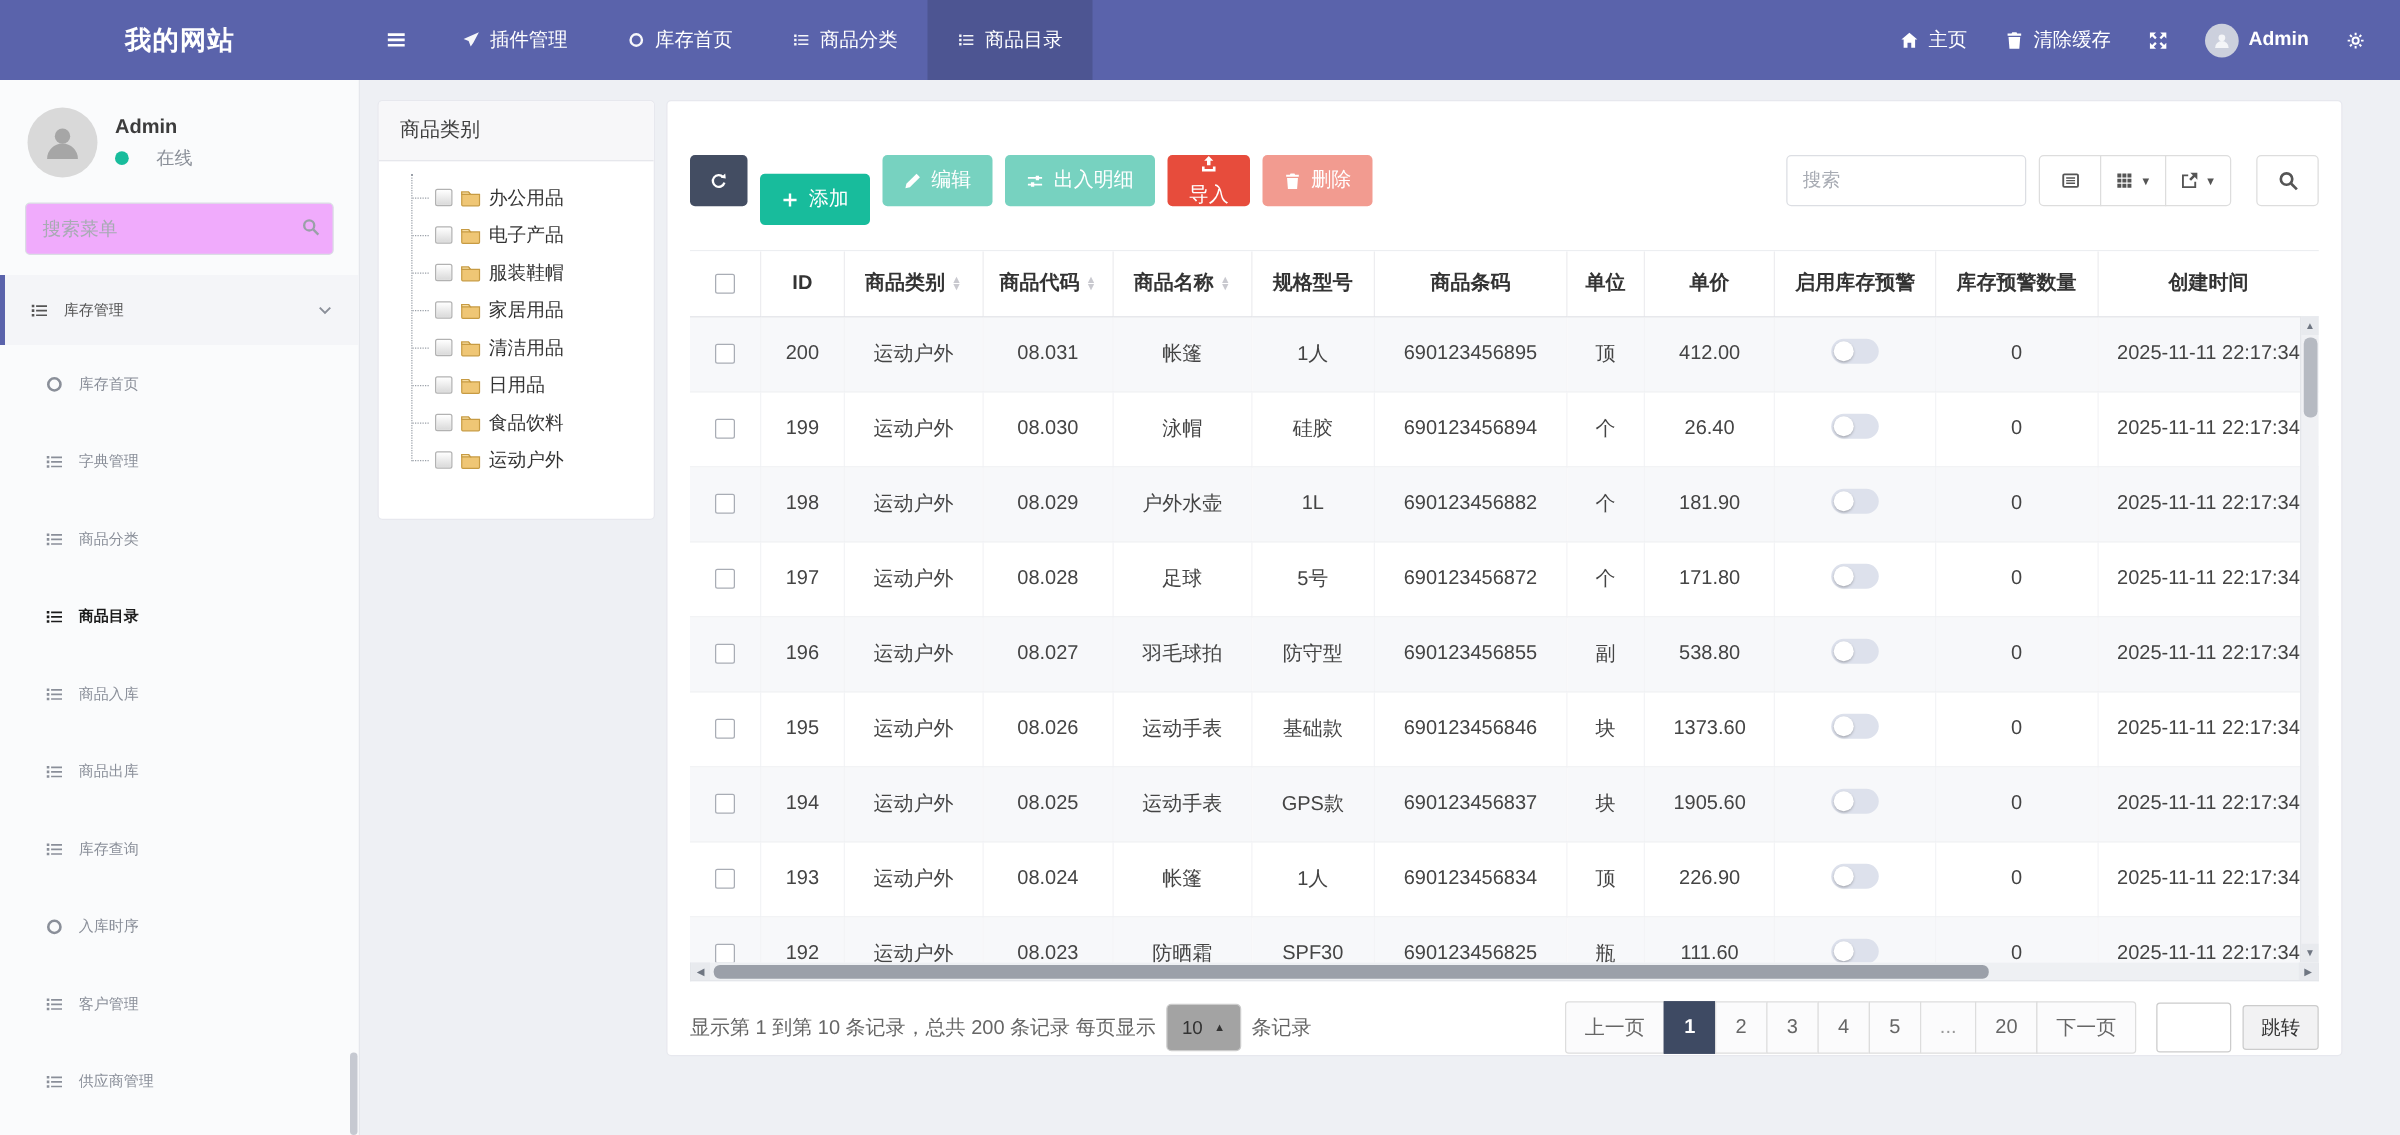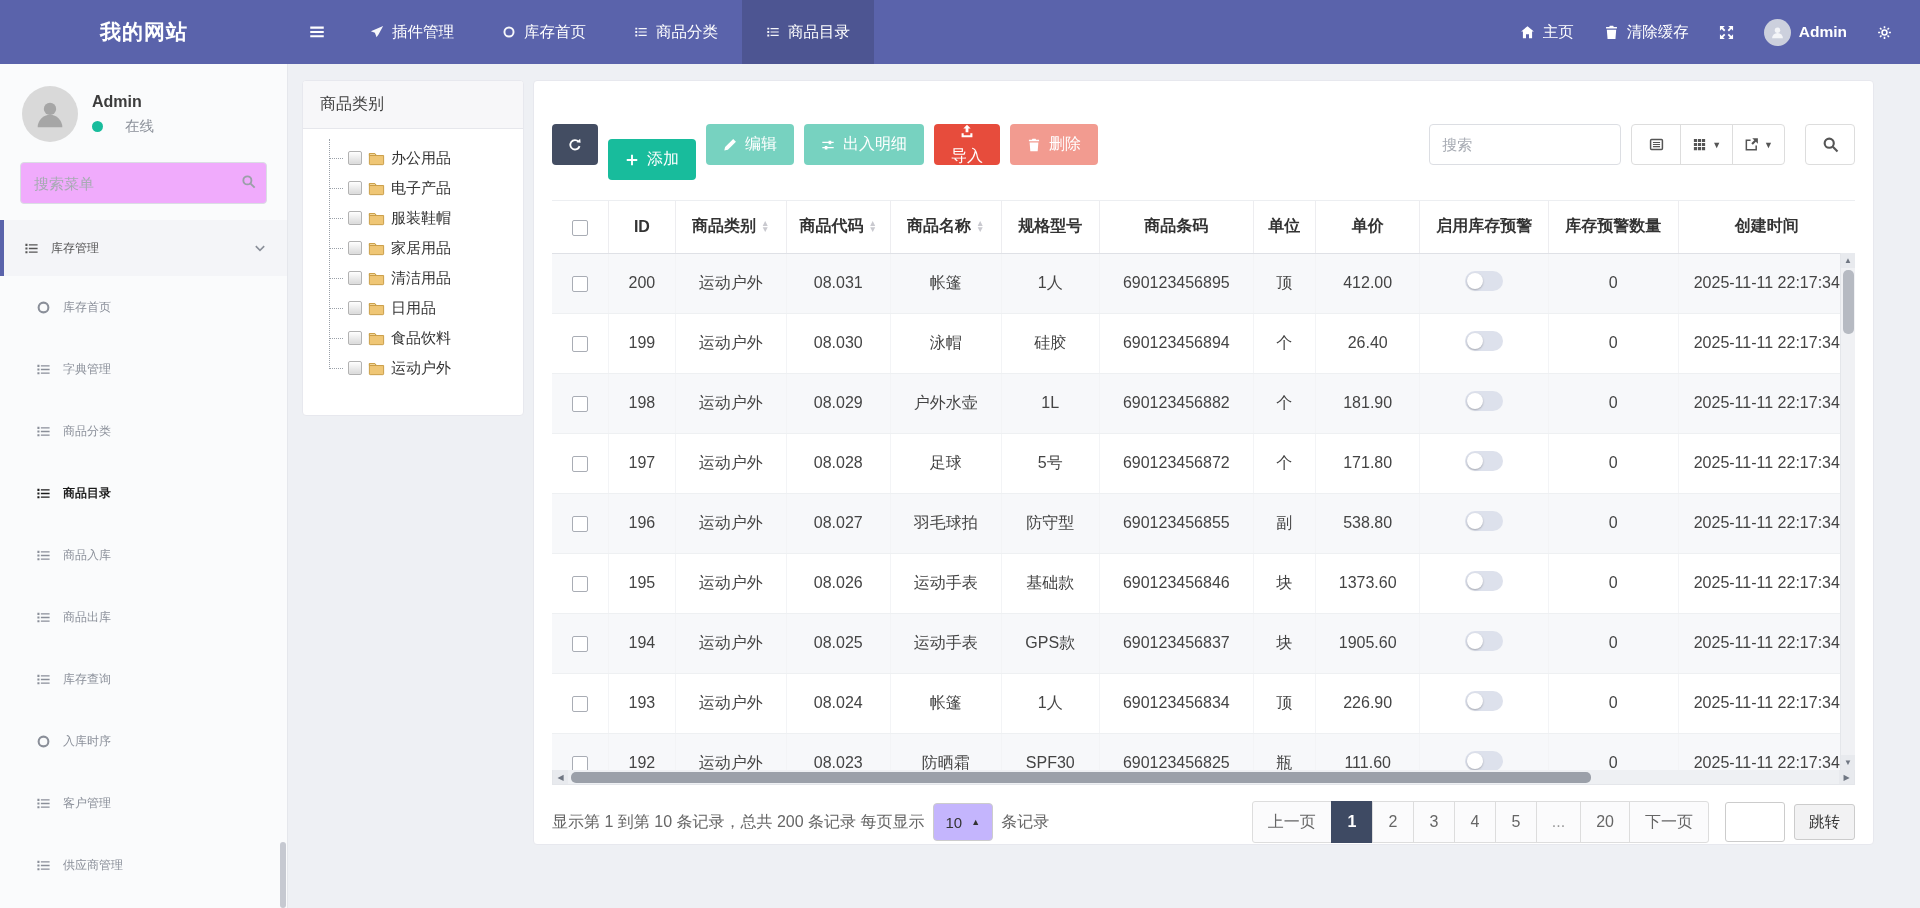--- a/index.html
+++ b/index.html
@@ -102,21 +102,21 @@
   .varrow.up { top:0; } .varrow.down { bottom:0; }
   .vthumb { position:absolute; left:2px; width:11px; top:17px; height:64px; background:#b6bac2; border-radius:5px; cursor:pointer; }
   .hscroll { height:15px; background:#eef0f3; position:relative; border:1px solid #e4e6ea; border-top:none; }
   .harrow { position:absolute; top:0; height:100%; width:15px; display:flex; align-items:center; justify-content:center; font-size:8px; color:#6f7682; background:#e8eaee; cursor:pointer; }
   .harrow.left { left:0; } .harrow.right { right:0; }
   .hthumb { position:absolute; top:2px; height:11px; left:18px; width:1020px; background:#9ba0a9; border-radius:5px; cursor:pointer; }
 
   
   .pager { display:flex; align-items:center; margin-top:16px; }
   .summary { font-size:16px; color:#666; display:flex; align-items:center; gap:8px; }
-  .psize { height:38px; border:1px solid #ccc; border-radius:4px; background:#c4b5fd; color:#333; display:inline-flex; align-items:center; gap:9px; padding:0 12px; cursor:pointer; font-size:15px; }
+  .psize { height:38px; border:1px solid #ccc; border-radius:4px; background:#a3a3a3; color:#333; display:inline-flex; align-items:center; gap:9px; padding:0 12px; cursor:pointer; font-size:15px; }
   .psize .caret { font-size:9px; color:#333; }
   .page-group { margin-left:auto; display:flex; list-style:none; }
   .page-btn { min-width:42px; height:42px; border:1px solid #ddd; background:#fbfbfc; color:#666; display:flex; align-items:center; justify-content:center; font-size:16px; padding:0 15px; cursor:pointer; }
   .page-group .page-btn + .page-btn { margin-left:-1px; }
   .page-group .page-btn:first-child { border-radius:3px 0 0 3px;margin-left:48px; }
   .page-group .page-btn:last-child { border-radius:0 3px 3px 0; }
   .page-btn.active { background:#3e4a63; border-color:#3e4a63; color:#fff; font-weight:bold; }
   .page-btn.dots { color:#999; }
   .jump-input { width:60px; height:40px; border:1px solid #ccc; border-radius:3px; margin-left:16px; outline:none; padding:0 8px; font-size:15px; font-family:inherit; }
   .jump-btn { height:36px; border:1px solid #ccc; border-radius:3px; background:#f2f2f3; color:#333; font-size:15.5px; padding:0 14px; margin-left:9px; cursor:pointer; font-family:inherit; }

